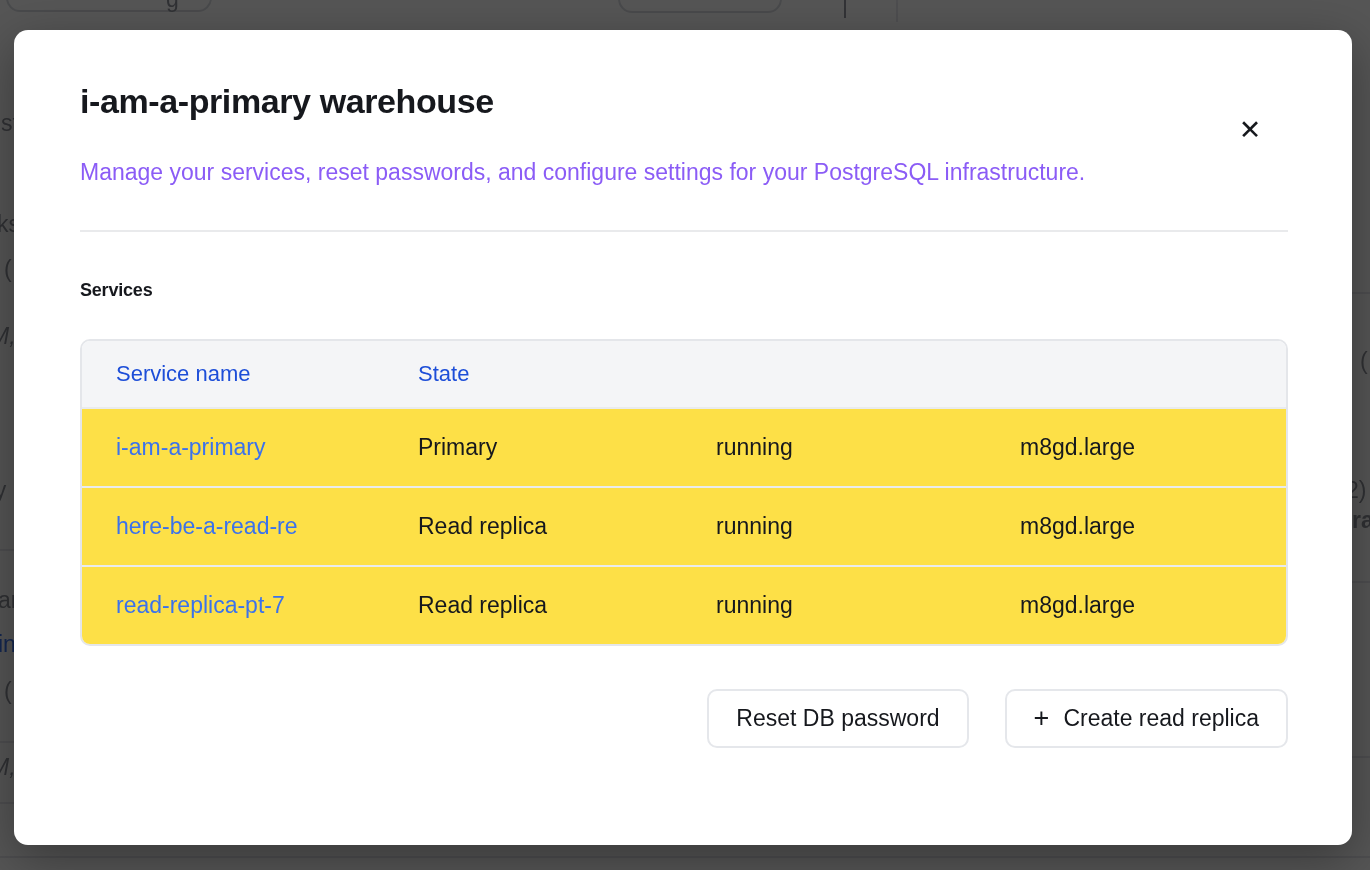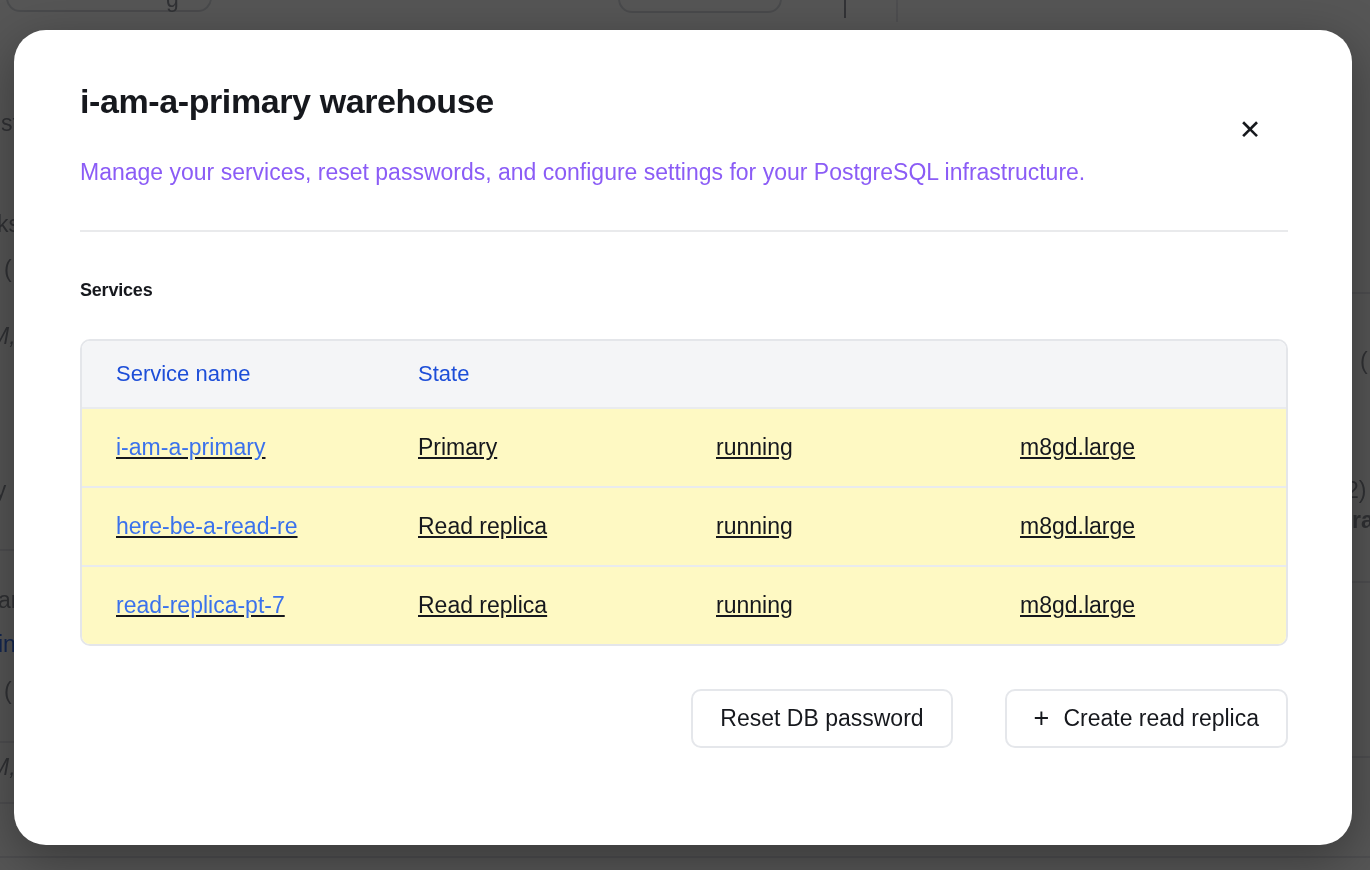--- a/index.html
+++ b/index.html
@@ -10,42 +10,42 @@
   }
   
   .bg-layer{position:absolute;inset:0;background:#fdfdfd;overflow:hidden;}
   .bgrect{position:absolute;border:2px solid #d7dade;border-radius:14px;background:#fbfbfc;box-sizing:border-box;}
   .bgline{position:absolute;background:#e3e5e9;}
   .bgfrag{position:absolute;font-size:23px;color:#8d9099;white-space:nowrap;line-height:1.2;}
   .overlay{position:absolute;inset:0;background:rgba(0,0,0,0.66);}
   
   .modal{
     position:absolute;left:14px;top:30px;width:1338px;height:815px;box-sizing:border-box;
-    background:#ffffff;border-radius:32px;box-shadow:0 14px 50px rgba(0,0,0,0.35);
+    background:#ffffff;border-radius:14px;box-shadow:0 14px 50px rgba(0,0,0,0.35);
     padding:52px 64px 0 66px;color:#16181d;
   }
   .modal-title{margin:0;font-size:34px;font-weight:700;letter-spacing:-0.4px;line-height:1.15;}
   .close-btn{
     position:absolute;top:80px;right:82px;width:40px;height:40px;border:none;background:transparent;
     font-size:27px;line-height:38px;text-align:center;color:#16181d;cursor:pointer;padding:0;
   }
   .modal-desc{margin:30px 0 0;font-size:23px;line-height:43px;color:#8b5cf6;max-width:1010px;}
   .divider{border:none;border-top:2px solid #e9eaec;margin:36px 0 0;}
   .section-title{margin:48px 0 0;font-size:18px;font-weight:700;letter-spacing:-0.2px;}
   
   .svc-table{margin-top:38px;border:2px solid #e4e6ea;border-radius:10px;overflow:hidden;}
   .thead,.tr{display:grid;grid-template-columns:302px 298px 304px 1fr;align-items:center;}
   .thead{height:66px;background:#f4f5f7;}
-  .tr{height:77px;background:#fef9c3;border-top:2px solid #e9ebee;text-decoration:underline;}
+  .tr{height:77px;background:#fde047;border-top:2px solid #e9ebee;}
   .th{font-size:22px;font-weight:500;padding-left:34px;color:#1d4ed8;}
   .td{font-size:23px;padding-left:34px;color:#16181d;white-space:nowrap;overflow:hidden;}
   .td a{color:var(--link,#3b72ec);text-decoration:none;}
   .td.name{max-width:240px;}
   
-  .actions{margin-top:43px;display:flex;justify-content:flex-end;gap:52px;}
+  .actions{margin-top:43px;display:flex;justify-content:flex-end;gap:36px;}
   .btn{
     display:flex;align-items:center;justify-content:center;gap:14px;height:59px;padding:0 27px;
     background:#ffffff;border:2px solid #e5e7eb;border-radius:10px;
     font-family:inherit;font-size:23px;color:#16181d;cursor:pointer;
   }
   .plus{font-size:27px;font-weight:400;line-height:1;color:#16181d;}
 </style>
 </head>
 <body>
 

